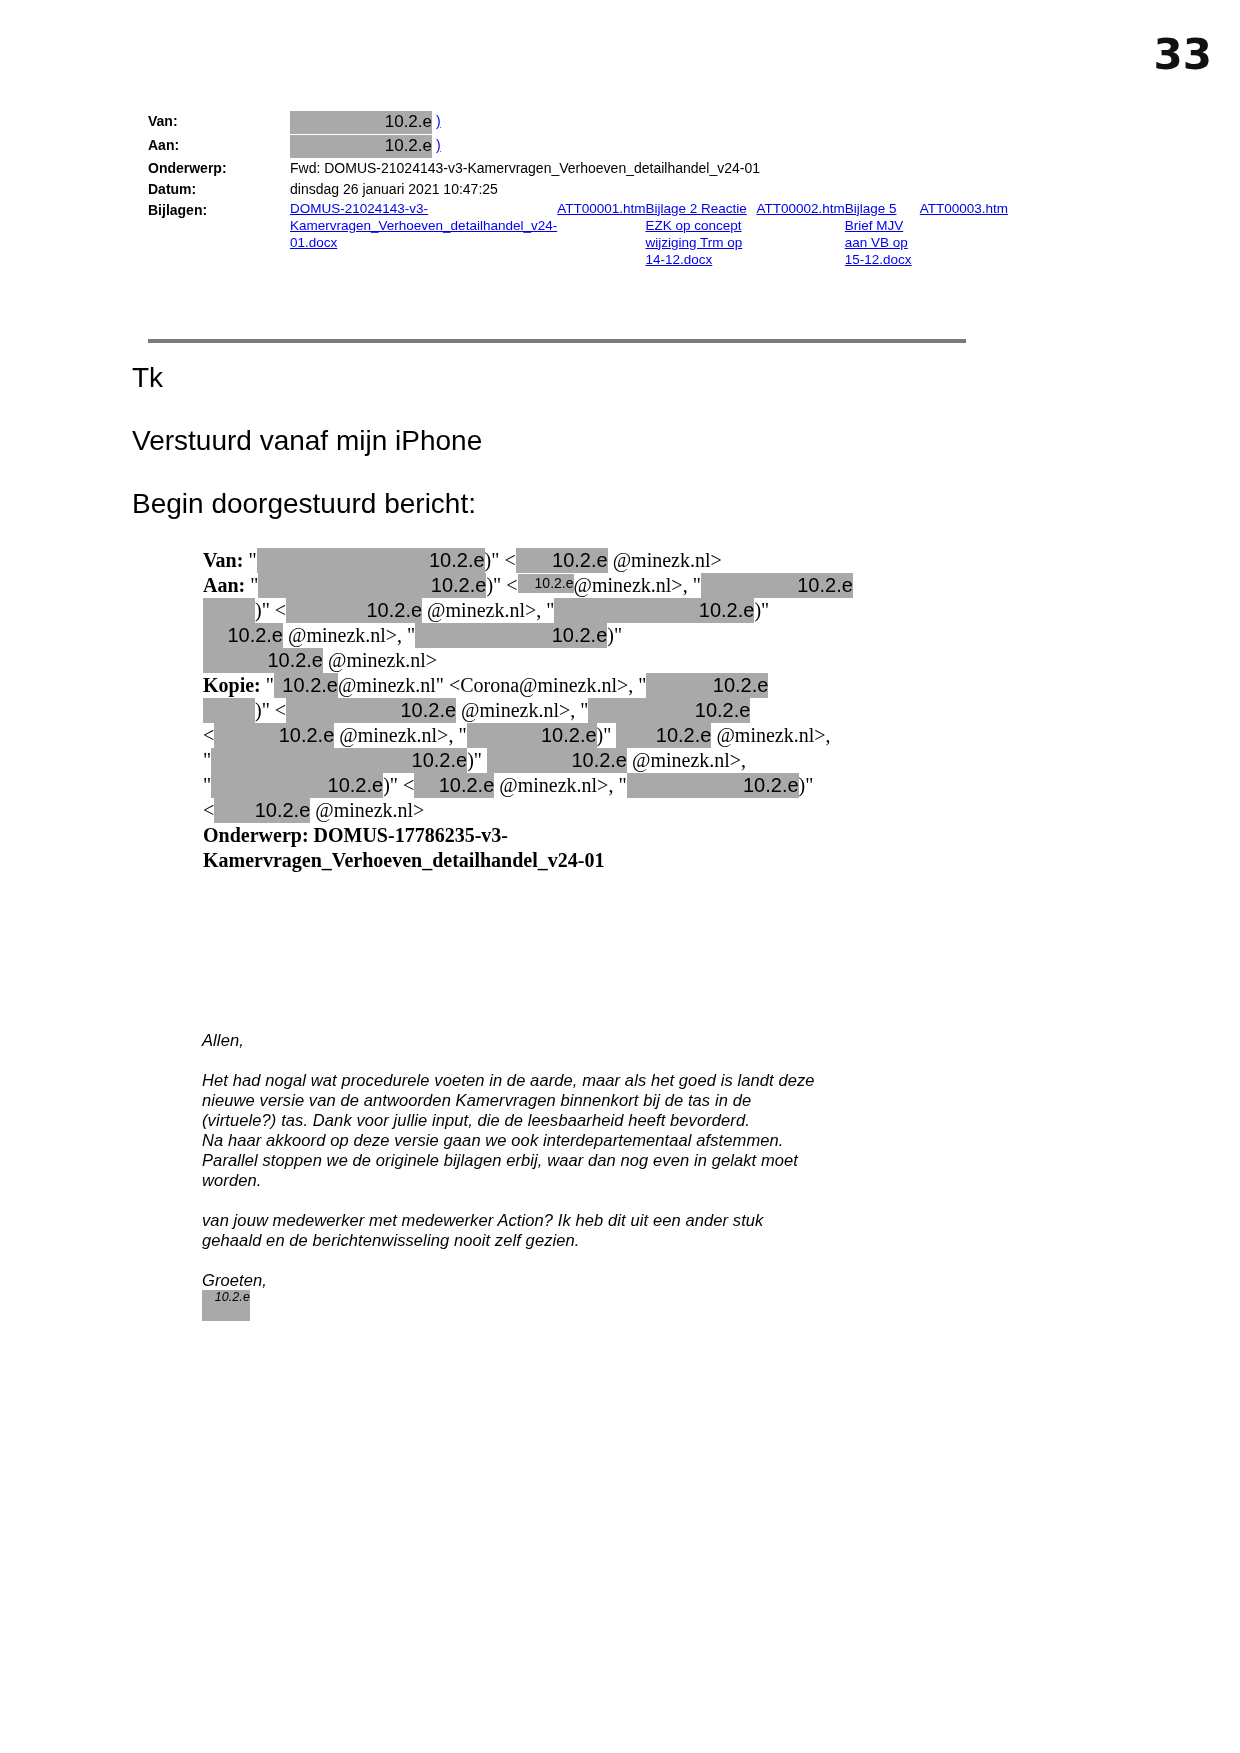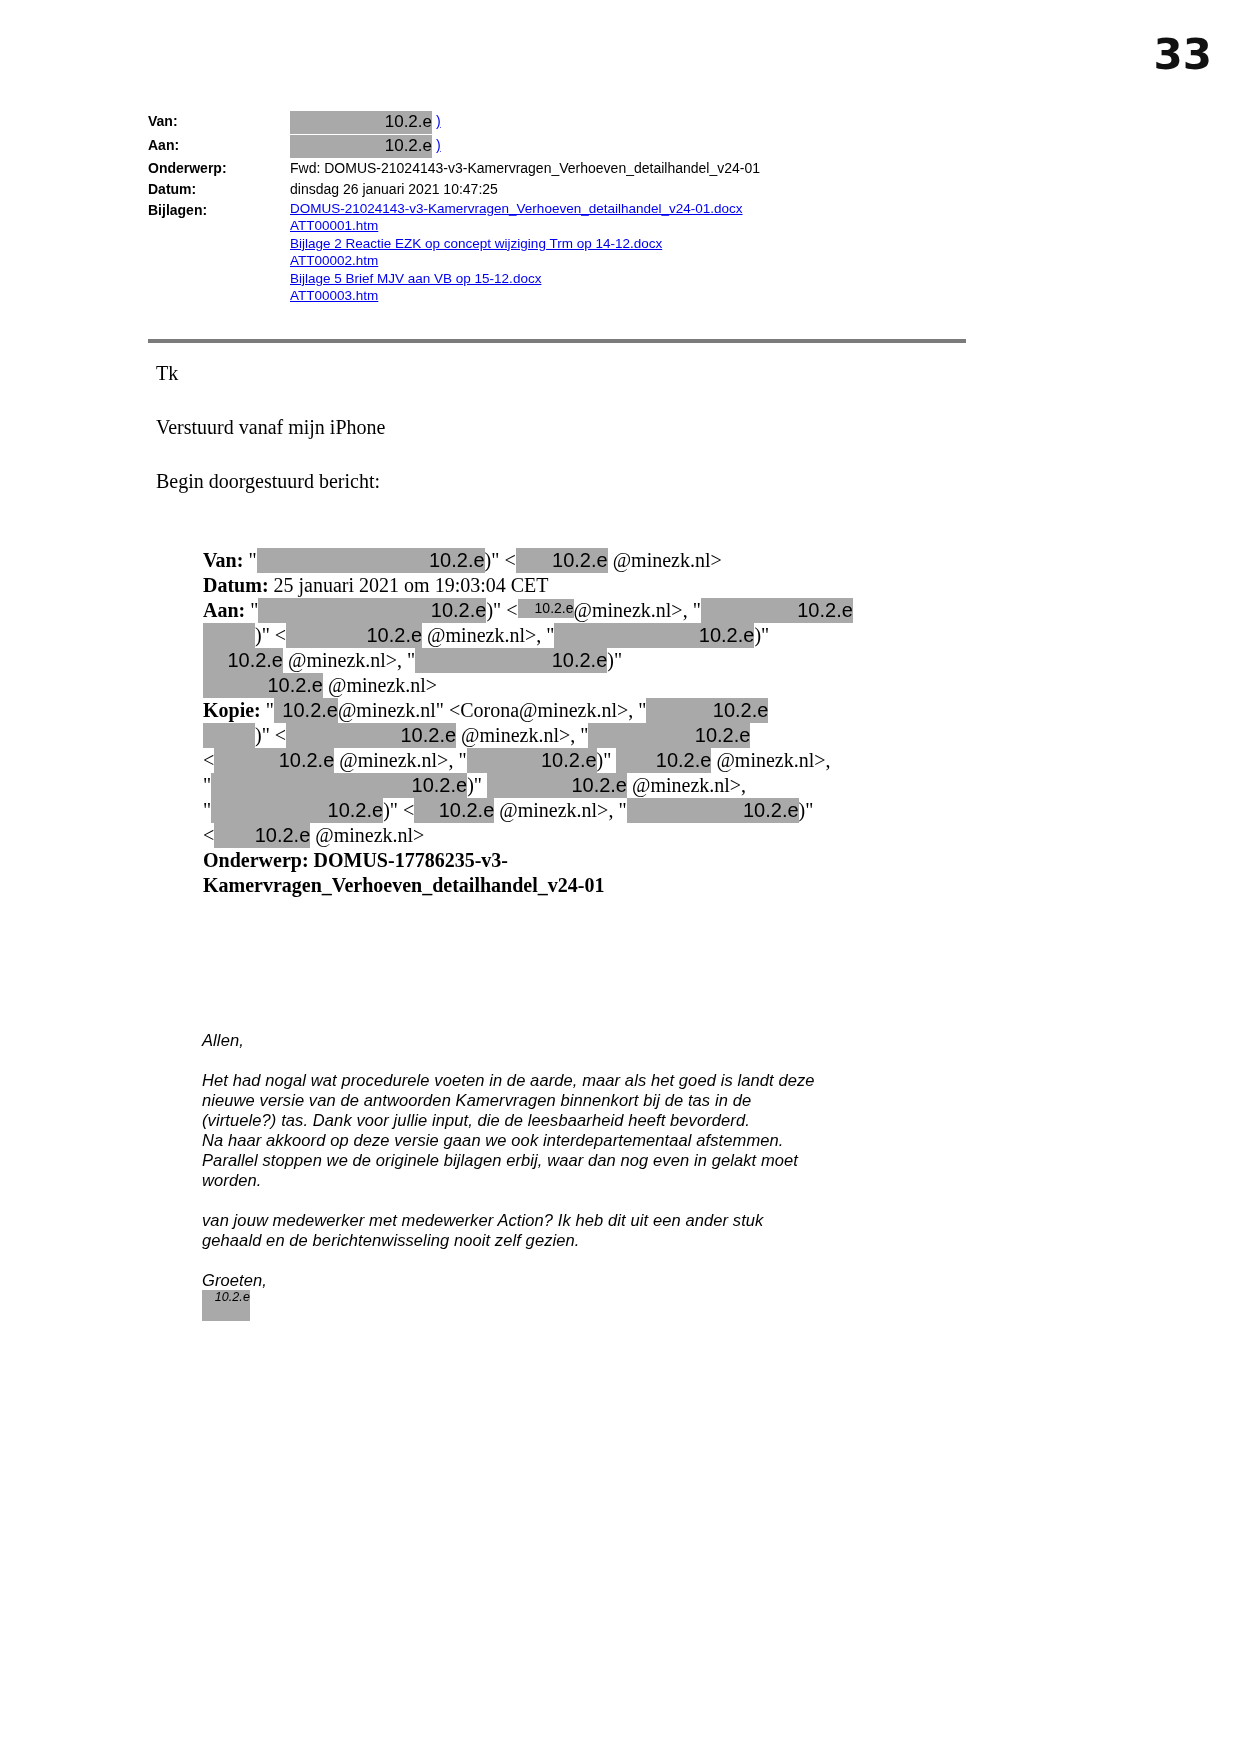--- a/index.html
+++ b/index.html
@@ -13,35 +13,35 @@
     font-size:42px; font-weight:bold; color:#111;text-align:center;
   }
 
   
   .email-header { position:absolute; left:148px; top:110px; width:860px; font-size:14px; }
   .hrow { display:flex; align-items:flex-start; }
   .hlabel { width:142px; flex:0 0 142px; font-weight:bold; line-height:21px; }
   .hvalue { line-height:21px; }
   .hrow.tight .hlabel, .hrow.tight .hvalue { line-height:23px; }
   a.plink, a.att-link { color:#0000ee; text-decoration:underline; cursor:pointer; }
-  .att-list { display:flex; flex-direction:column; }
+  .att-list { display:flex; flex-direction:row; }
   .att-list a { font-size:13.5px; line-height:17px; margin-bottom:0.5px; }
 
   .redact {
     display:inline-block; background:#a9a9a9; color:#000;
     font-family:"Liberation Sans", sans-serif;
     box-sizing:border-box; overflow:hidden; white-space:nowrap;
     padding-left:4px; text-align:right;
   }
   .redact-top { width:142px; height:23px; font-size:17px; line-height:22px; vertical-align:middle; margin-right:4px; }
 
   .rule { position:absolute; left:148px; top:339px; width:818px; height:4px; background:#7b7b7b; }
 
   
-  .notes { position:absolute; left:156px; top:362px; font-family:Liberation Serif, serif; font-size:20px; }
+  .notes { position:absolute; left:132px; top:362px; font-family:Liberation Sans, sans-serif; font-size:28px; }
   .note-line { margin-bottom:31px; }
 
   
   .fwd { position:absolute; left:203px; top:548px; width:740px;
          font-family:"Liberation Serif", serif; font-size:20px; }
   .fwd-line { white-space:nowrap; line-height:25px; min-height:25px; }
   .fwd-label { font-weight:bold; }
   .fwd-bold { font-weight:bold; }
   .fwd .redact { font-size:20px; height:25px; line-height:24px; vertical-align:bottom; }
   .fwd .redact.redact-raised { font-size:14px; height:19px; line-height:18px; vertical-align:text-top; padding-left:2px; }
@@ -94,21 +94,20 @@
   <div class="rule"></div>
 
   <div class="notes">
     <div class="note-line">Tk</div>
     <div class="note-line">Verstuurd vanaf mijn iPhone</div>
     <div class="note-line">Begin doorgestuurd bericht:</div>
   </div>
 
   <div class="fwd">
     <div class="fwd-line"><span class="fwd-label">Van: </span><span class="fwd-text">"</span><span class="redact" style="width: 228px;">10.2.e</span><span class="fwd-text">)" &lt;</span><span class="redact" style="width: 92px;">10.2.e</span><span class="fwd-text"> @minezk.nl&gt;</span></div>
-    <div class="fwd-line"><span class="fwd-label">Datum: </span><span class="fwd-text">25 januari 2021 om 19:03:04 CET</span></div>
     <div class="fwd-line"><span class="fwd-label">Aan: </span><span class="fwd-text">"</span><span class="redact" style="width: 228px;">10.2.e</span><span class="fwd-text">)" &lt;</span><span class="redact redact-raised" style="width: 56px;">10.2.e</span><span class="fwd-text">@minezk.nl&gt;, "</span><span class="redact" style="width: 152px;">10.2.e</span></div>
     <div class="fwd-line"><span class="redact" style="width: 52px;"></span><span class="fwd-text">)" &lt;</span><span class="redact" style="width: 136px;">10.2.e</span><span class="fwd-text"> @minezk.nl&gt;, "</span><span class="redact" style="width: 200px;">10.2.e</span><span class="fwd-text">)"</span></div>
     <div class="fwd-line"><span class="redact" style="width: 80px;">10.2.e</span><span class="fwd-text"> @minezk.nl&gt;, "</span><span class="redact" style="width: 192px;">10.2.e</span><span class="fwd-text">)"</span></div>
     <div class="fwd-line"><span class="redact" style="width: 120px;">10.2.e</span><span class="fwd-text"> @minezk.nl&gt;</span></div>
     <div class="fwd-line"><span class="fwd-label">Kopie: </span><span class="fwd-text">"</span><span class="redact" style="width: 64px;">10.2.e</span><span class="fwd-text">@minezk.nl" &lt;Corona@minezk.nl&gt;, "</span><span class="redact" style="width: 122px;">10.2.e</span></div>
     <div class="fwd-line"><span class="redact" style="width: 52px;"></span><span class="fwd-text">)" &lt;</span><span class="redact" style="width: 170px;">10.2.e</span><span class="fwd-text"> @minezk.nl&gt;, "</span><span class="redact" style="width: 162px;">10.2.e</span></div>
     <div class="fwd-line"><span class="fwd-text">&lt;</span><span class="redact" style="width: 120px;">10.2.e</span><span class="fwd-text"> @minezk.nl&gt;, "</span><span class="redact" style="width: 130px;">10.2.e</span><span class="fwd-text">)" </span><span class="redact" style="width: 95px;">10.2.e</span><span class="fwd-text"> @minezk.nl&gt;,</span></div>
     <div class="fwd-line"><span class="fwd-text">"</span><span class="redact" style="width: 256px;">10.2.e</span><span class="fwd-text">)" </span><span class="redact" style="width: 140px;">10.2.e</span><span class="fwd-text"> @minezk.nl&gt;,</span></div>
     <div class="fwd-line"><span class="fwd-text">"</span><span class="redact" style="width: 172px;">10.2.e</span><span class="fwd-text">)" &lt;</span><span class="redact" style="width: 80px;">10.2.e</span><span class="fwd-text"> @minezk.nl&gt;, "</span><span class="redact" style="width: 172px;">10.2.e</span><span class="fwd-text">)"</span></div>
     <div class="fwd-line"><span class="fwd-text">&lt;</span><span class="redact" style="width: 96px;">10.2.e</span><span class="fwd-text"> @minezk.nl&gt;</span></div>

